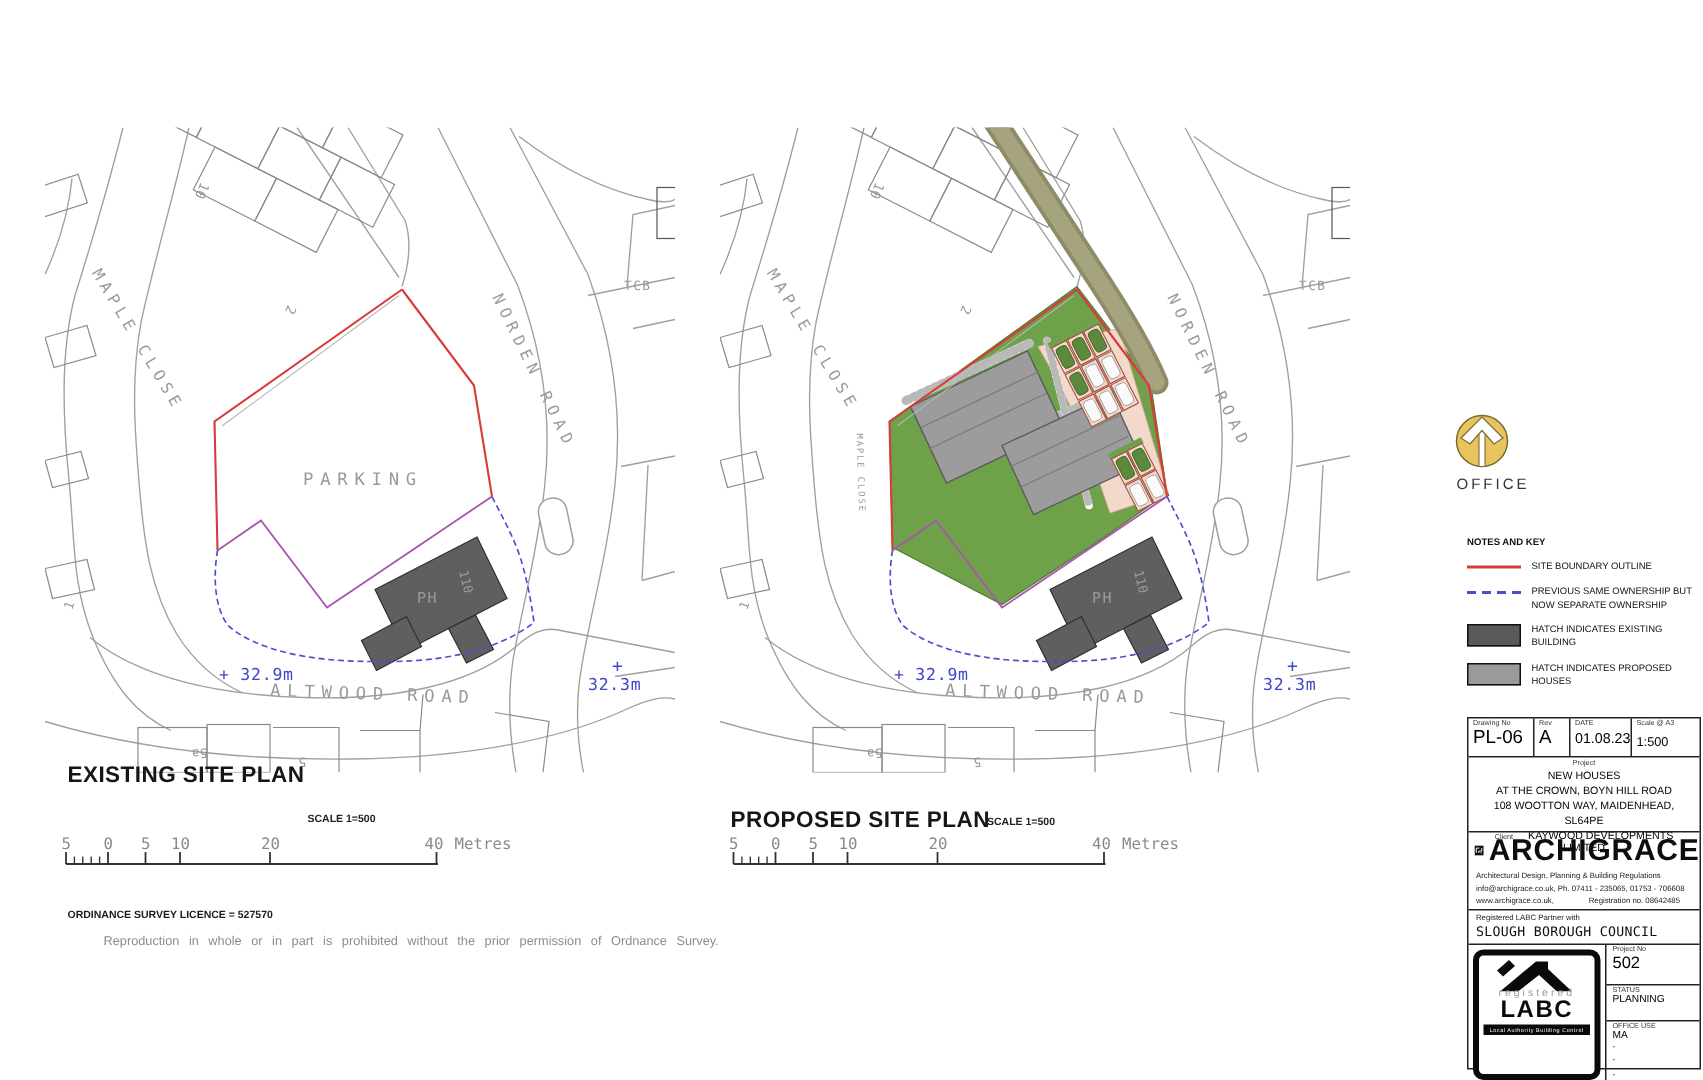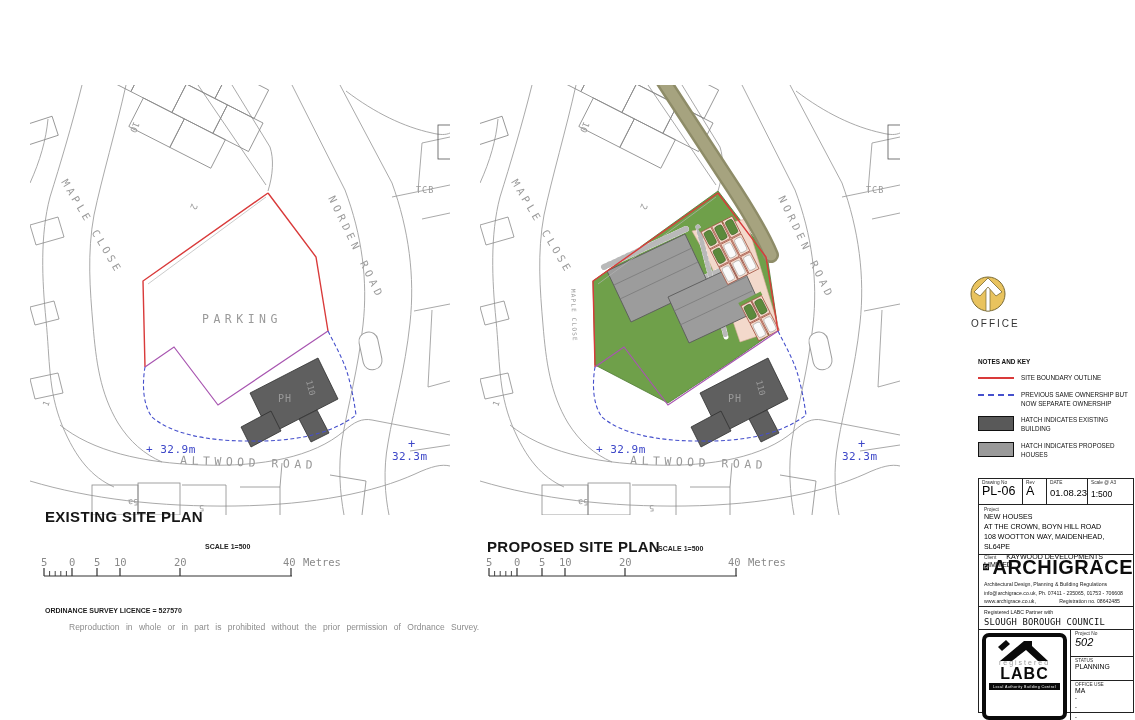--- a/index.html
+++ b/index.html
@@ -36,21 +36,21 @@
   .tblock{left:978px;top:478px;width:156px;height:235px;border:1px solid #222;
           box-sizing:border-box;display:flex;flex-direction:column;background:#fff;}
   .t-lab{font-size:4.8px;color:#333;}
   .rowA{display:flex;height:25px;flex:none;justify-content:space-between;}
   .rowA>div{border-right:1px solid #222;padding:1px 3px;box-sizing:border-box;}
   .rowA>div:last-child{border-right:none;}
   .cA1{width:44px;} .cA2{width:24px;} .cA3{width:41px;} .cA4{flex:1;}
   .vBig{font-size:12.5px;color:#000;line-height:1.1;}
   .vMed{font-size:9.5px;color:#000;line-height:1.3;margin-top:2px;}
   .vScale{font-size:8.5px;color:#000;margin-top:4px;}
-  .rowB{height:50px;flex:none;border-top:1px solid #222;padding:2px 5px;box-sizing:border-box;}
+  .rowB{height:50px;flex:none;border-top:1px solid #222;padding:2px 5px;box-sizing:border-box;text-align:center;}
   .proj-line{font-size:7.1px;color:#000;line-height:1.42;}
   .client-line{font-size:7.1px;color:#000;margin-top:1px;}
   .client-line .t-lab{margin-right:8px;}
   .rowC{height:25px;flex:none;border-top:1px solid #222;display:flex;align-items:center;padding-left:4px;box-sizing:border-box;}
   .firm-name{font-size:20px;font-weight:700;letter-spacing:.5px;color:#0d0d0d;margin-left:3px;}
   .rowD{height:27px;flex:none;padding:1px 5px;box-sizing:border-box;font-size:5.2px;color:#222;line-height:1.65;}
   .rowD .spread{display:flex;justify-content:space-between;padding-right:8px;}
   .rowE{height:23px;flex:none;border-top:1px solid #222;padding:2px 5px;box-sizing:border-box;}
   .labc-note{font-size:5.2px;color:#222;}
   .council{font-family:"DejaVu Sans Mono",monospace;font-size:8.8px;color:#0d0d0d;margin-top:2px;letter-spacing:.2px;}
@@ -60,21 +60,21 @@
             display:flex;flex-direction:column;align-items:center;overflow:hidden;background:#fff;}
   .labc-reg{font-size:7px;letter-spacing:2px;color:#9a9a9a;margin-top:-2px;}
   .labc-name{font-size:16px;font-weight:900;letter-spacing:1px;color:#0a0a0a;line-height:1;}
   .labc-strip{margin-top:1px;width:92%;background:#0a0a0a;color:#fff;font-size:3.6px;text-align:center;
               padding:1.5px 0;letter-spacing:.4px;}
   .office-col{width:62px;flex:none;border-left:1px solid #222;display:flex;flex-direction:column;}
   .office-col>div{padding:1px 4px;box-sizing:border-box;}
   .oc-a{height:27px;border-bottom:1px solid #222;}
   .oc-b{height:24px;border-bottom:1px solid #222;}
   .oc-c{flex:1;}
-  .oc-val-big{font-size:11px;color:#000;font-style:italic;}
+  .oc-val-big{font-size:11px;color:#000;}
   .oc-val{font-size:6.8px;color:#000;}
   .oc-dash{font-size:5.5px;color:#000;line-height:1.7;}
 </style>
 </head>
 <body>
 
 <svg class="abs" style="left:30px;top:85px;" width="420" height="430" viewBox="0 0 420 430">
   <defs>
     <g id="basemap">
       <g stroke="#9f9f9f" stroke-width="0.9" fill="none">

